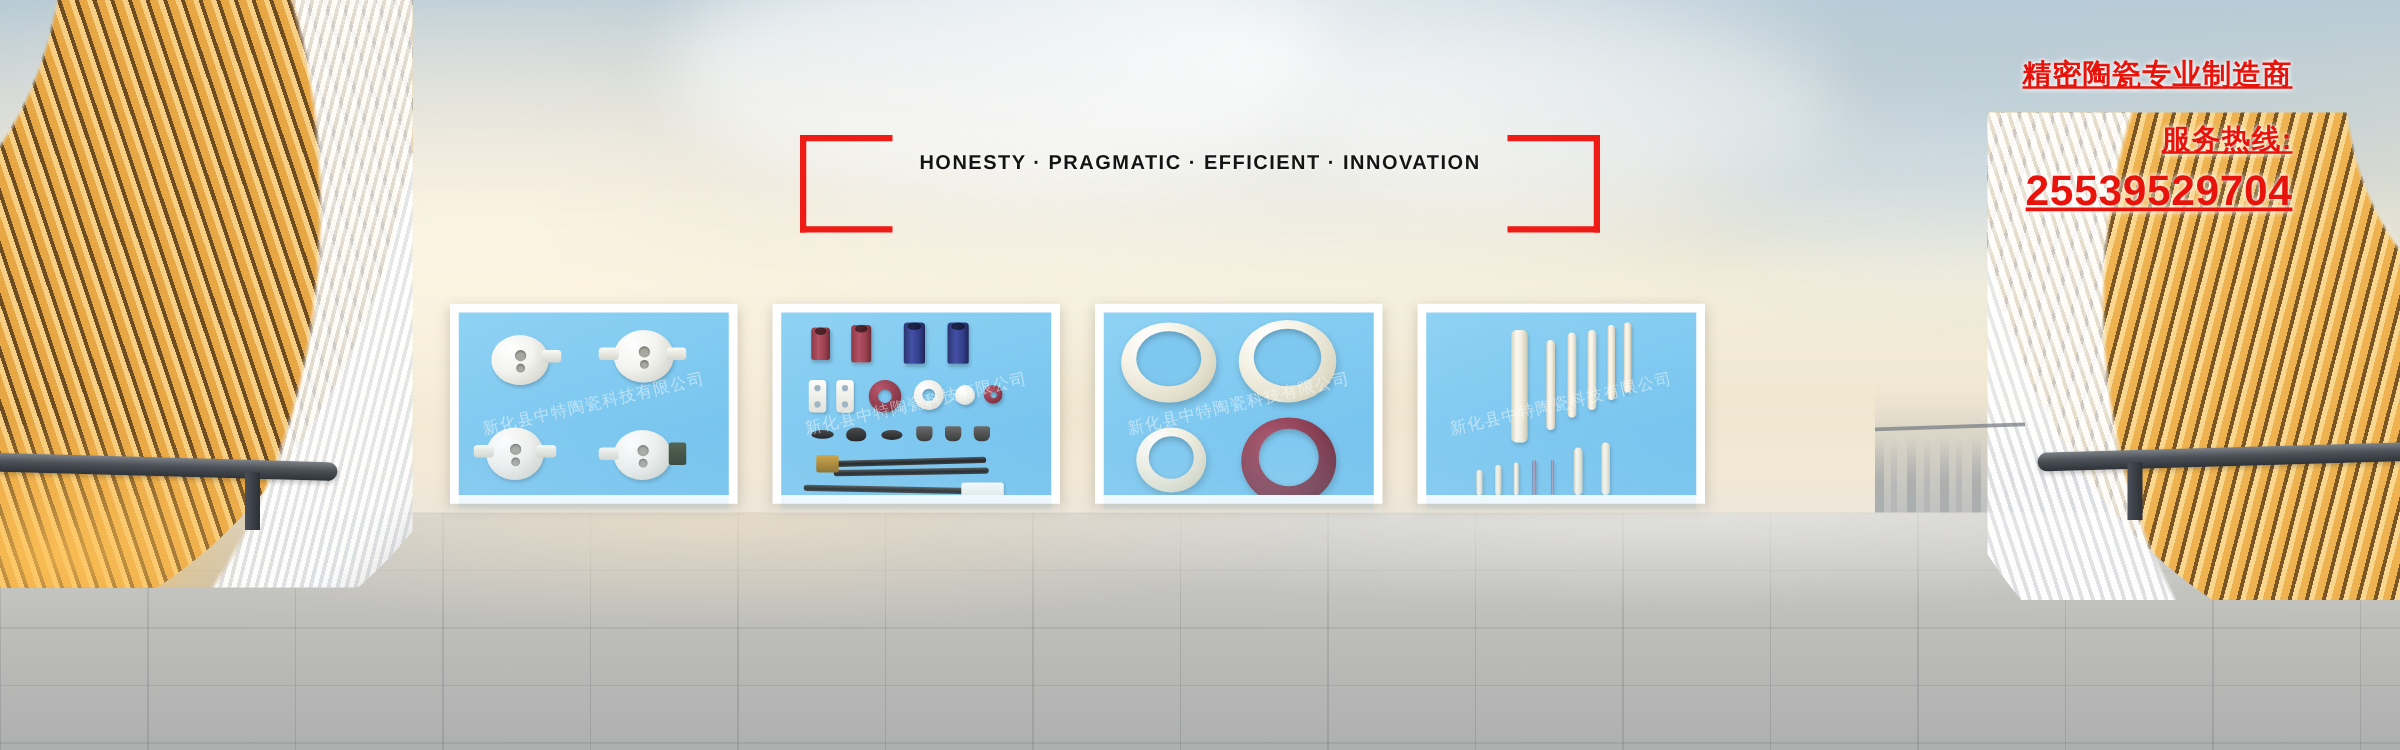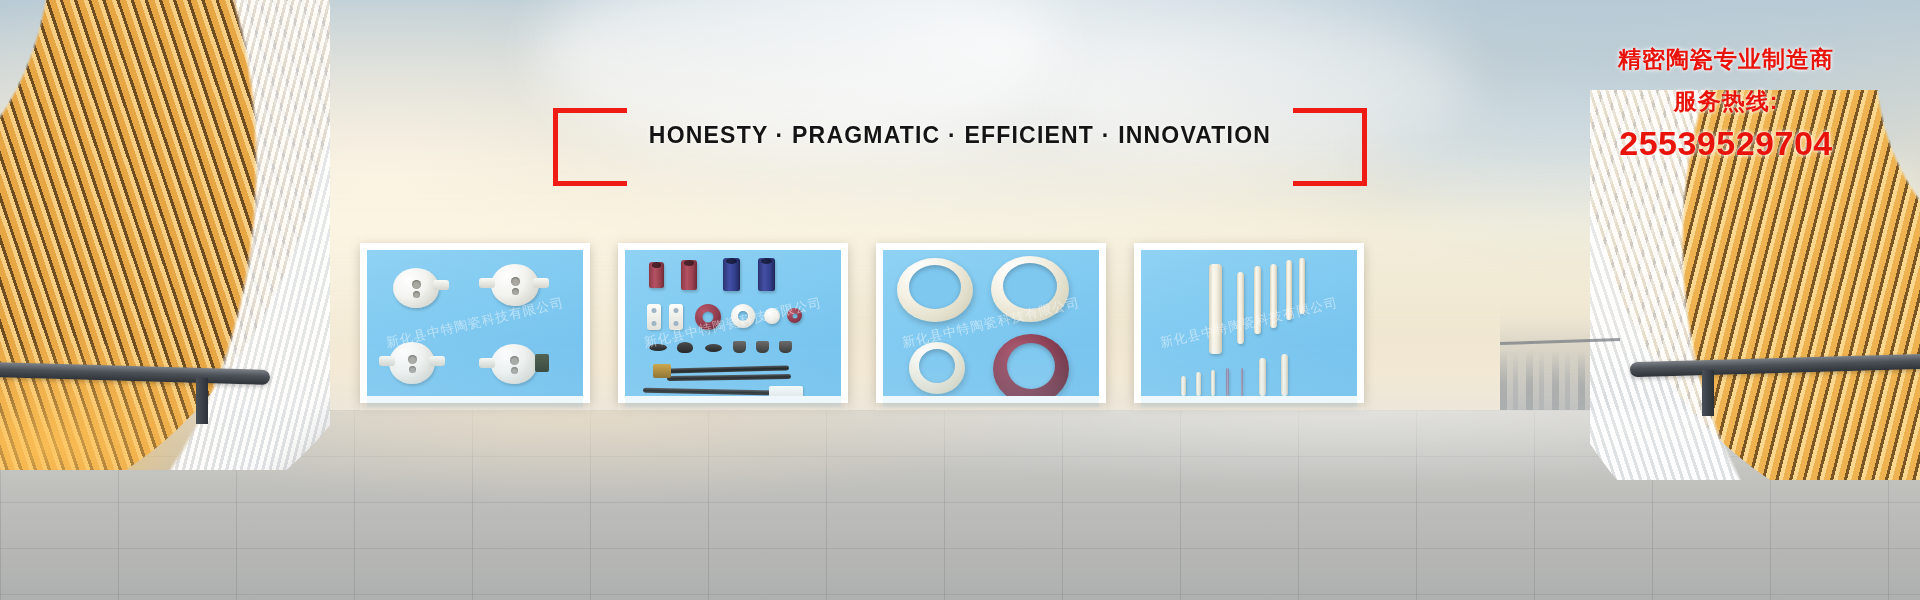--- a/index.html
+++ b/index.html
@@ -197,42 +197,43 @@
     line-height:1;
     white-space:nowrap;
     text-shadow:
       0 0 4px #fff, 0 0 4px #fff, 0 0 7px #fff,
       2px 2px 0 rgba(255,255,255,.95), -2px -2px 0 rgba(255,255,255,.95),
       2px -2px 0 rgba(255,255,255,.95), -2px 2px 0 rgba(255,255,255,.95);
     margin-top:4px;
   }
   .slogan-en {
     margin-top:22px;
-    font-size:23px;
+    font-size:16px;
     font-weight:700;
     color:#141414;
     letter-spacing:1.2px;
     white-space:nowrap;
     text-shadow:0 0 4px rgba(255,255,255,.85);
   }
 
   
   .contact {
     position:absolute; right:86px; top:46px;
-    text-align:center;
+    text-align:right;
     color:#e8140c;
     text-shadow:0 0 5px rgba(255,255,255,.9), 0 0 3px rgba(255,255,255,.9);
     pointer-events:none;
+    text-decoration:underline;
   }
   .contact-title {
     font-size:23px; font-weight:700; letter-spacing:1px; line-height:1.2;
     white-space:nowrap;
   }
   .contact-label {
-    margin-top:12px;
+    margin-top:22px;
     font-size:23px; font-weight:700; letter-spacing:1px;
     white-space:nowrap;
   }
   .contact-phone {
     margin-top:7px;
     font-size:34px; font-weight:700; letter-spacing:.5px;
     white-space:nowrap;
   }
 
   

